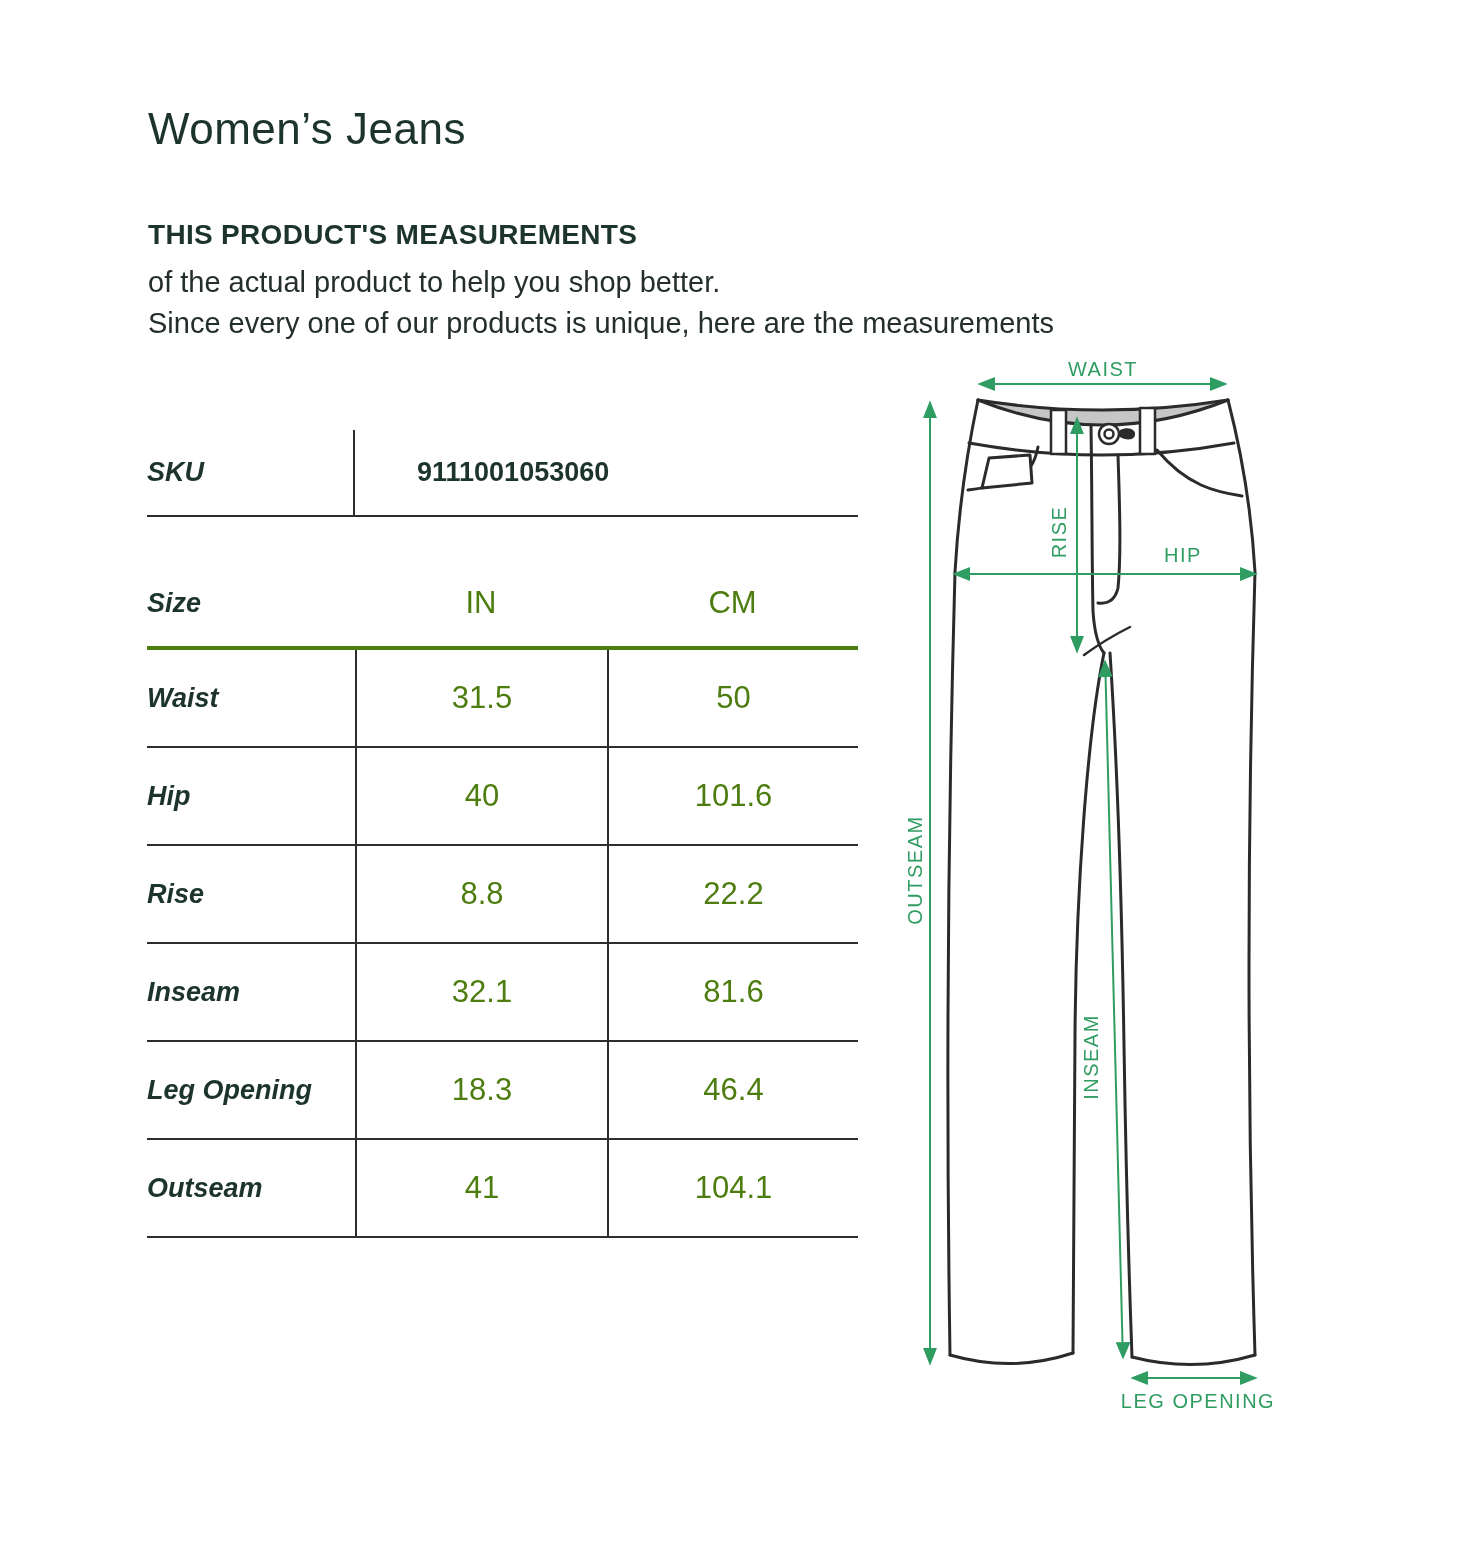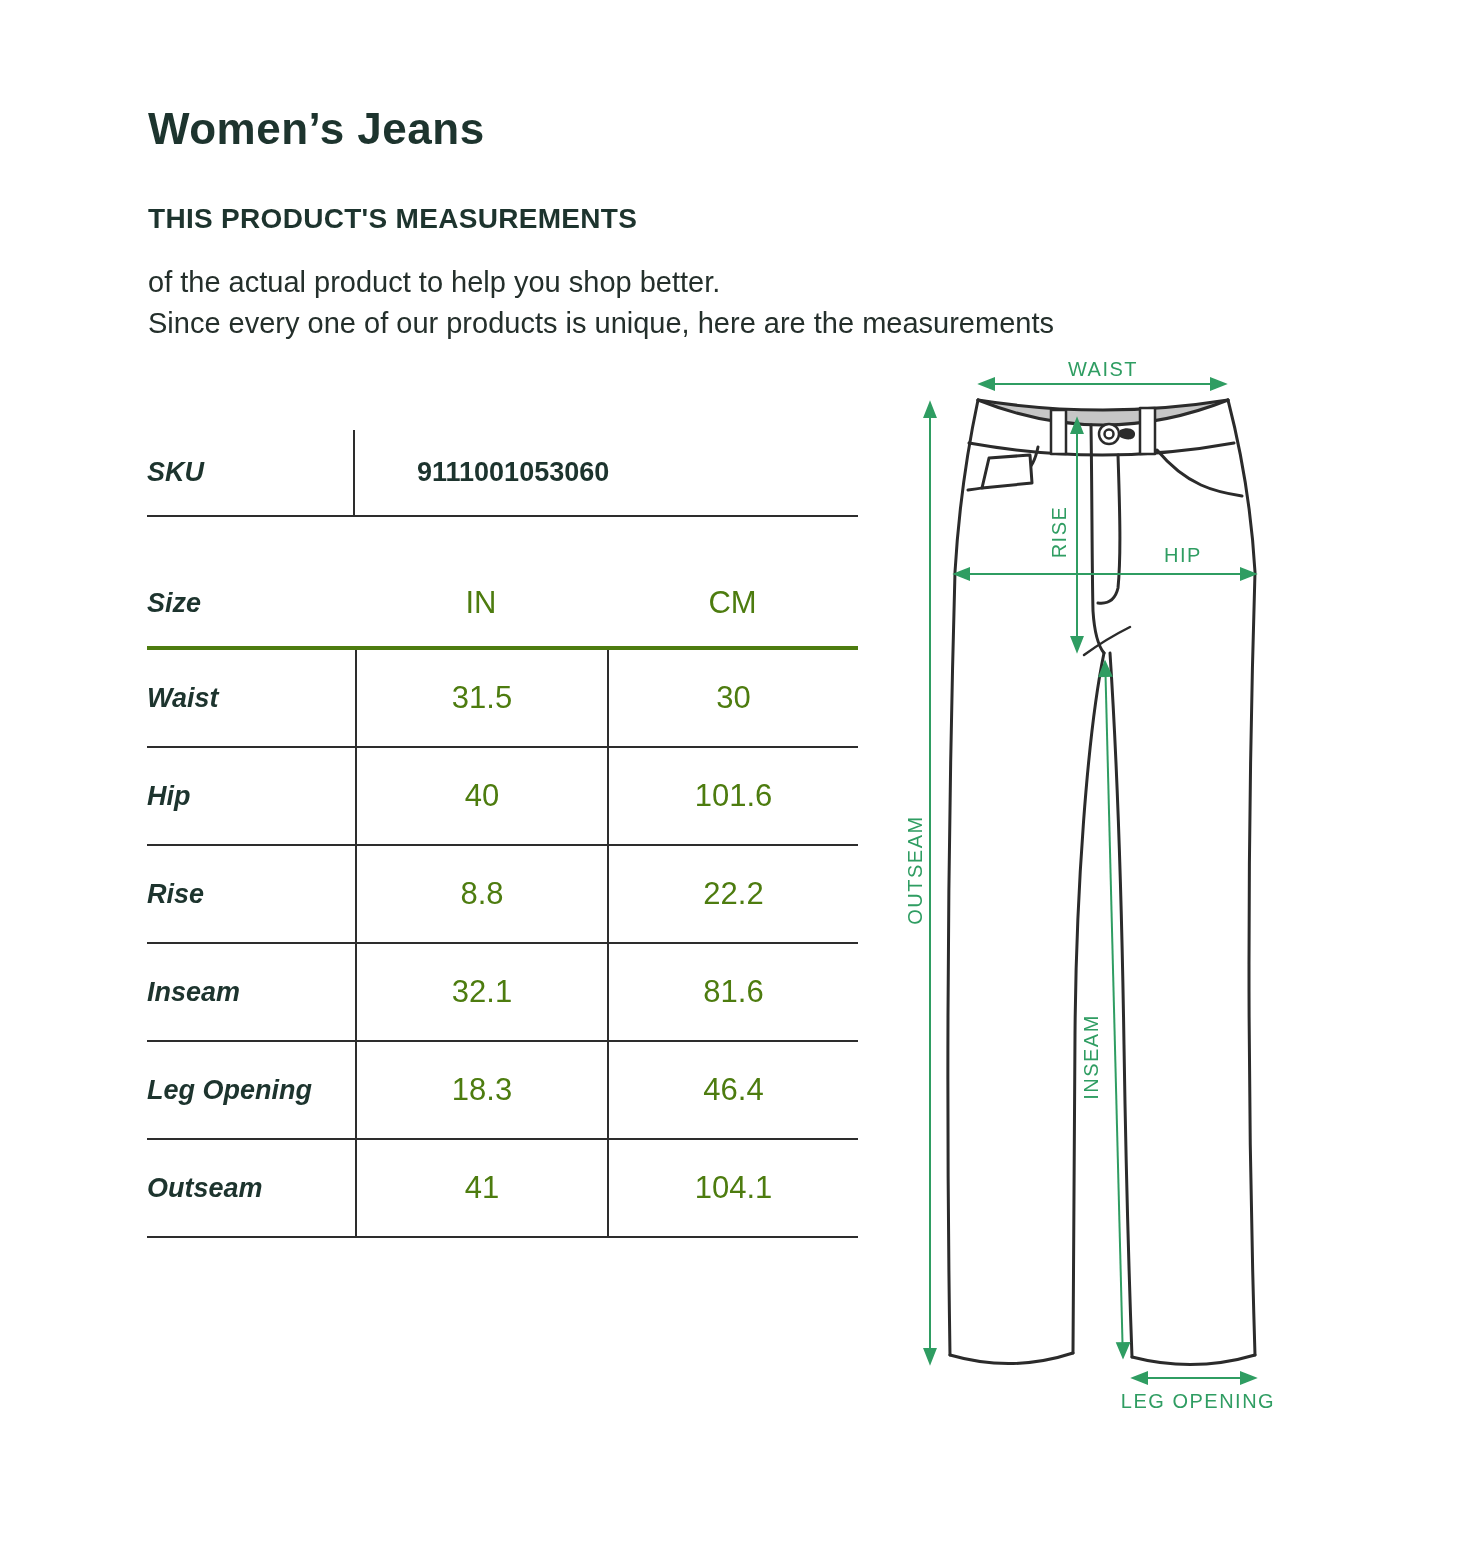--- a/index.html
+++ b/index.html
@@ -8,26 +8,26 @@
     background: #ffffff;
     font-family: "Liberation Sans", "DejaVu Sans", sans-serif;
     position: relative;
     overflow: hidden;
     color: #1d342e;
   }
   .abs { position: absolute; }
 
   .page-title {
     left: 148px; top: 104px;
-    font-size: 44px; font-weight: 700;
+    font-size: 44px; font-weight: 400;
     letter-spacing: 0.5px;
     color: #1d342e;
   }
   .section-heading {
-    left: 148px; top: 203px;
+    left: 148px; top: 219px;
     font-size: 28px; font-weight: 700;
     letter-spacing: 0.3px;
     color: #1d342e;
   }
   .description {
     left: 148px; top: 262px;
     font-size: 29px; line-height: 41px;
     font-weight: 400;
     color: #242f2b;
   }
@@ -97,21 +97,21 @@
   </div>
   <div class="trow size-row">
     <div class="cell-label">Size</div>
     <div class="cell-val">IN</div>
     <div class="cell-val">CM</div>
   </div>
   <div id="rows">
   <div class="trow data-row">
     <div class="cell-label lab">Waist</div>
     <div class="cell-val cell-in vin">31.5</div>
-    <div class="cell-val cell-cm vcm">30</div>
+    <div class="cell-val cell-cm vcm">50</div>
   </div>
 
   <div class="trow data-row">
     <div class="cell-label lab">Hip</div>
     <div class="cell-val cell-in vin">40</div>
     <div class="cell-val cell-cm vcm">101.6</div>
   </div>
 
   <div class="trow data-row">
     <div class="cell-label lab">Rise</div>

